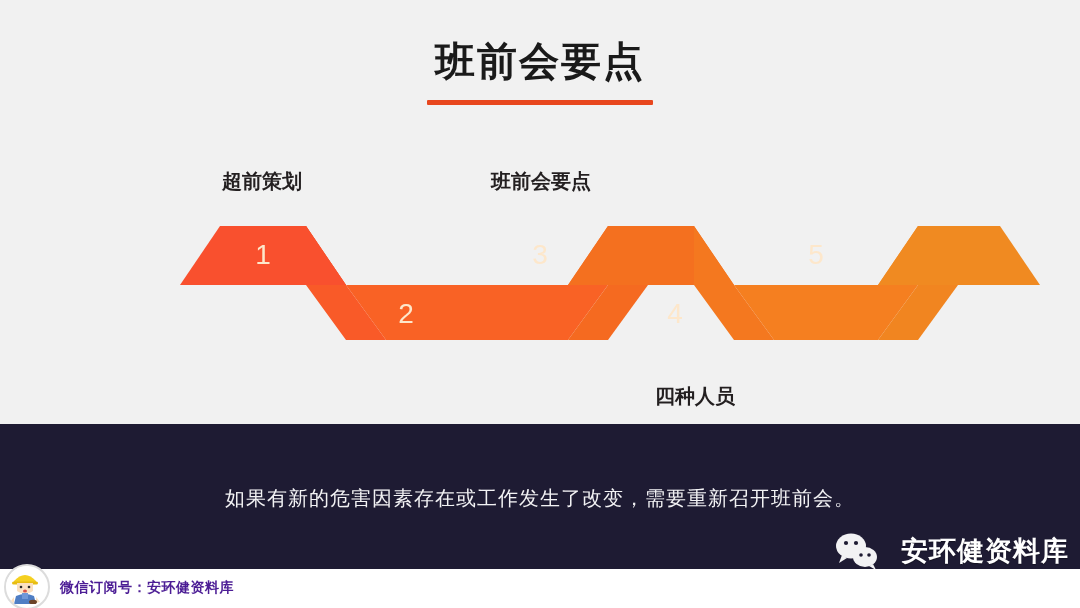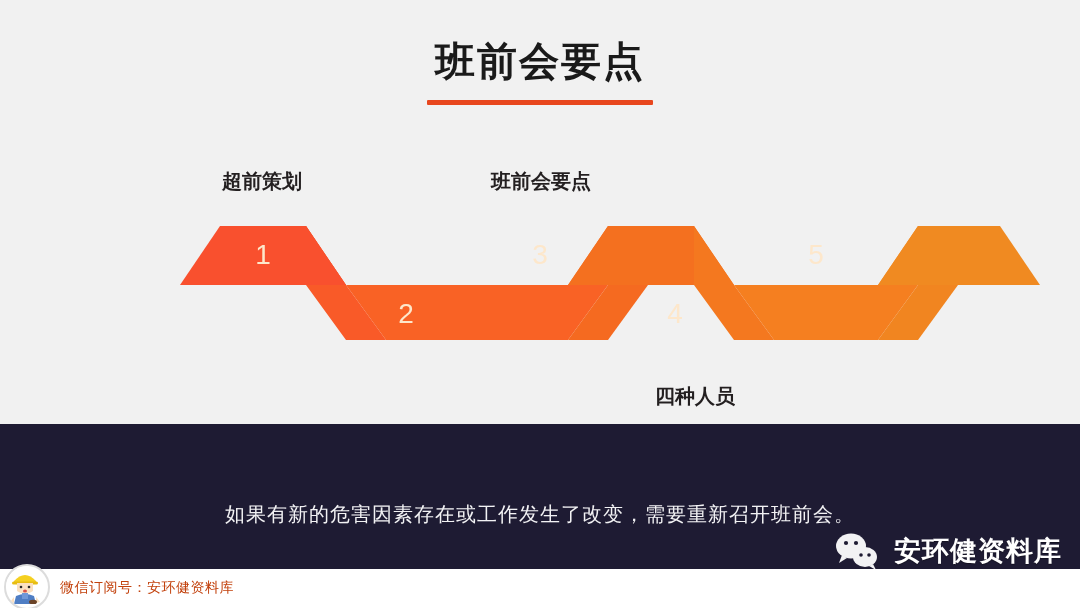--- a/index.html
+++ b/index.html
@@ -85,31 +85,30 @@
     position: absolute;
     left: 0;
     top: 60px;
     width: 1080px;
     text-align: center;
     font-size: 20px;
     color: #f2f2f4;
     letter-spacing: 1px;
     line-height: 28px;
     white-space: nowrap;
-    margin-top: 16px;
   }
 
   
   #brand-lockup {
     position: absolute;
     left: 834px;
     top: 532px;
     display: flex;
     align-items: center;
-    gap: 14px;
+    gap: 21px;
   }
   #wechat-logo { width: 46px; height: 38px; display: block; }
   #brand-name {
     font-size: 27px;
     font-weight: 700;
     color: #ffffff;
     letter-spacing: 1px;
     line-height: 34px;
     white-space: nowrap;
     text-shadow: 0 1px 1px rgba(0,0,0,0.35);
@@ -138,22 +137,22 @@
     border-radius: 50%;
     background: #ffffff;
     border: 2px solid #dcdcdc;
     overflow: hidden;
     flex: 0 0 auto;
     position: relative;
   }
   #avatar svg { display: block; }
   #footer-handle {
     font-size: 14px;
-    font-weight: 400;
-    color: #c2410c;
+    font-weight: 700;
+    color: #4c1d95;
     letter-spacing: 0.5px;
     line-height: 20px;
     white-space: nowrap;
   }
 </style>
 </head>
 <body>
 
 <div id="slide">
 

